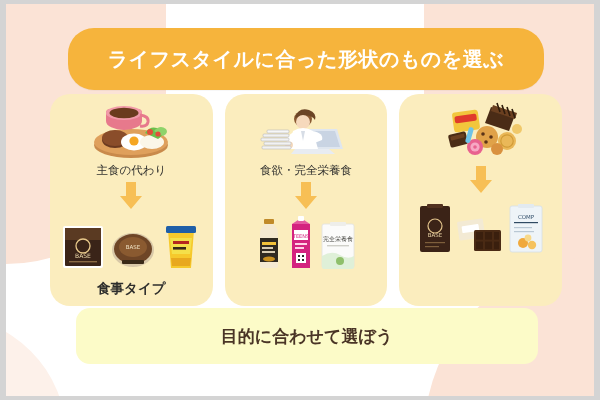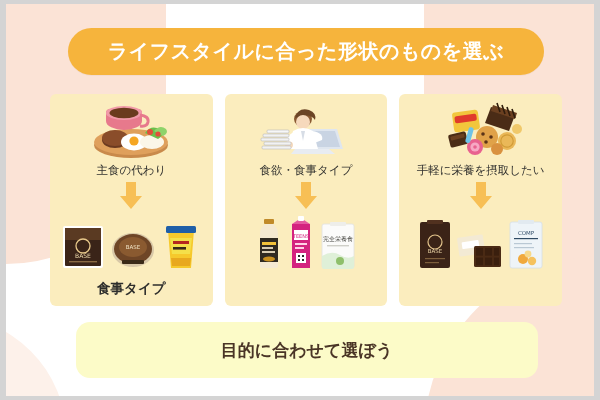--- a/index.html
+++ b/index.html
@@ -34,56 +34,56 @@
     background:#fbe3d6;
     border-radius:180px 0 0 0;
   }
   #blob-bottom-left{
     left:-60px;bottom:-70px;width:120px;height:150px;
     background:#fdf1ea;
     border-radius:0 120px 0 0;
   }
   
   #title-banner{
-    position:absolute;left:62px;top:24px;width:476px;height:47px;
+    position:absolute;left:62px;top:24px;width:476px;height:62px;
     background:#f6b43c;border-radius:26px;
     display:flex;align-items:center;justify-content:center;
     box-shadow:0 1px 0 rgba(0,0,0,.03);
   }
   #title-text{
     color:#ffffff;font-weight:bold;font-size:20px;letter-spacing:.5px;
     white-space:nowrap;
   }
   
   #cards{
     position:absolute;left:44px;top:90px;width:512px;height:212px;
     display:flex;gap:12px;
   }
   .card{
-    flex:1 1 0;background:#fbedbe;border-radius:6px;
+    flex:1 1 0;background:#fbedbe;border-radius:20px;
     display:flex;flex-direction:column;align-items:center;
     padding-top:6px;box-sizing:border-box;position:relative;
   }
   .scene{height:62px;width:100%;display:flex;align-items:center;justify-content:center;}
   .scene svg{display:block;}
   .cause{
     font-size:11.5px;color:#30302e;margin-top:1px;white-space:nowrap;
   }
   .arrow{margin-top:4px;}
   .products{
     height:58px;width:100%;display:flex;align-items:flex-end;
     justify-content:center;gap:5px;margin-top:2px;
   }
   .type-label{
     font-size:13.5px;font-weight:bold;color:#2e2e2c;margin-top:6px;
     white-space:nowrap;
   }
   
   #bottom-banner{
-    position:absolute;left:70px;bottom:18px;width:462px;height:56px;
+    position:absolute;left:70px;bottom:32px;width:462px;height:56px;
     background:#fcfbc8;border-radius:14px;
     display:flex;align-items:center;justify-content:center;
   }
   #bottom-text{
     color:#4a3526;font-weight:bold;font-size:17px;white-space:nowrap;
   }
 </style>
 </head>
 <body>
 
@@ -174,21 +174,21 @@
           <path d="M61 30 q12 2 10 9 l-10 4 l-3 -6 z" fill="#ffffff"></path>
           <path d="M43 31 q-9 4 -7 12 l9 3 l3 -8 z" fill="#ffffff"></path>
           <ellipse cx="38" cy="44" rx="4" ry="3.4" fill="#f6d9bc"></ellipse>
           <rect x="12" y="33" width="26" height="3" rx="1" fill="#f2f2f2" stroke="#b9b9b9" stroke-width=".6"></rect>
           <rect x="10" y="37" width="28" height="3" rx="1" fill="#f2f2f2" stroke="#b9b9b9" stroke-width=".6"></rect>
           <rect x="13" y="41" width="27" height="3" rx="1" fill="#f2f2f2" stroke="#b9b9b9" stroke-width=".6"></rect>
           <rect x="11" y="45" width="29" height="3" rx="1" fill="#f2f2f2" stroke="#b9b9b9" stroke-width=".6"></rect>
           <rect x="16" y="29" width="22" height="3" rx="1" fill="#f7f7f7" stroke="#b9b9b9" stroke-width=".6"></rect>
         </svg>
       </div>
-      <div class="cause">食欲・食事タイプ</div>
+      <div class="cause">食欲・完全栄養食</div>
       <div class="arrow">
         <svg width="26" height="28" viewBox="0 0 26 28">
           <path d="M8 0 h10 v14 h6 L13 27 L2 14 h6 z" fill="#f7bf55"></path>
         </svg>
       </div>
       <div class="products">
         <div>
           <svg width="26" height="52" viewBox="0 0 26 52">
             <rect x="8" y="1" width="10" height="5" rx="1" fill="#c08a2a"></rect>
             <path d="M9 6 q-5 4 -5 10 v32 a2 2 0 0 0 2 2 h14 a2 2 0 0 0 2 -2 v-32 q0 -6 -5 -10 z" fill="#f4e9d2"></path>
@@ -245,21 +245,20 @@
           <rect x="18" y="32" width="18" height="13" rx="2" fill="#4a2c16" transform="rotate(-14 27 38)"></rect>
           <rect x="20" y="34" width="14" height="4" rx="1" fill="#6b4020" transform="rotate(-14 27 38)"></rect>
           <circle cx="44" cy="46" r="8" fill="#e8628f"></circle>
           <circle cx="44" cy="46" r="4.6" fill="#f7a8c4"></circle>
           <circle cx="44" cy="46" r="1.8" fill="#e8628f"></circle>
           <rect x="36" y="26" width="5" height="16" rx="2" fill="#6fc3e8" transform="rotate(16 38 34)"></rect>
           <circle cx="66" cy="48" r="6" fill="#d9913f"></circle>
           <circle cx="86" cy="28" r="5" fill="#f0c96a"></circle>
         </svg>
       </div>
-      <div class="cause">手軽に栄養を摂取したい</div>
       <div class="arrow">
         <svg width="26" height="28" viewBox="0 0 26 28">
           <path d="M8 0 h10 v14 h6 L13 27 L2 14 h6 z" fill="#f7bf55"></path>
         </svg>
       </div>
       <div class="products">
         <div>
           <svg width="34" height="50" viewBox="0 0 34 50">
             <rect x="2" y="2" width="30" height="46" rx="2" fill="#3b2317"></rect>
             <rect x="9" y="0" width="16" height="4" rx="1" fill="#51311f"></rect>

